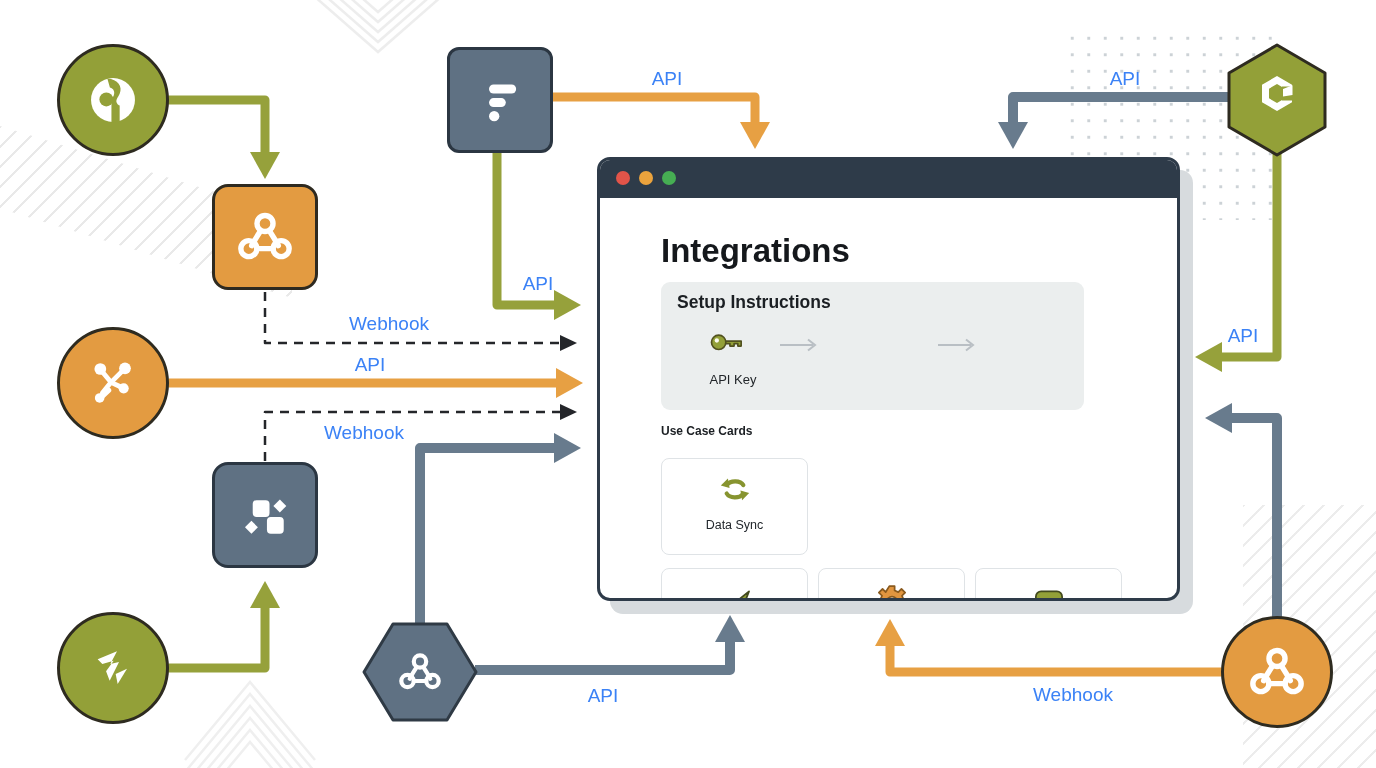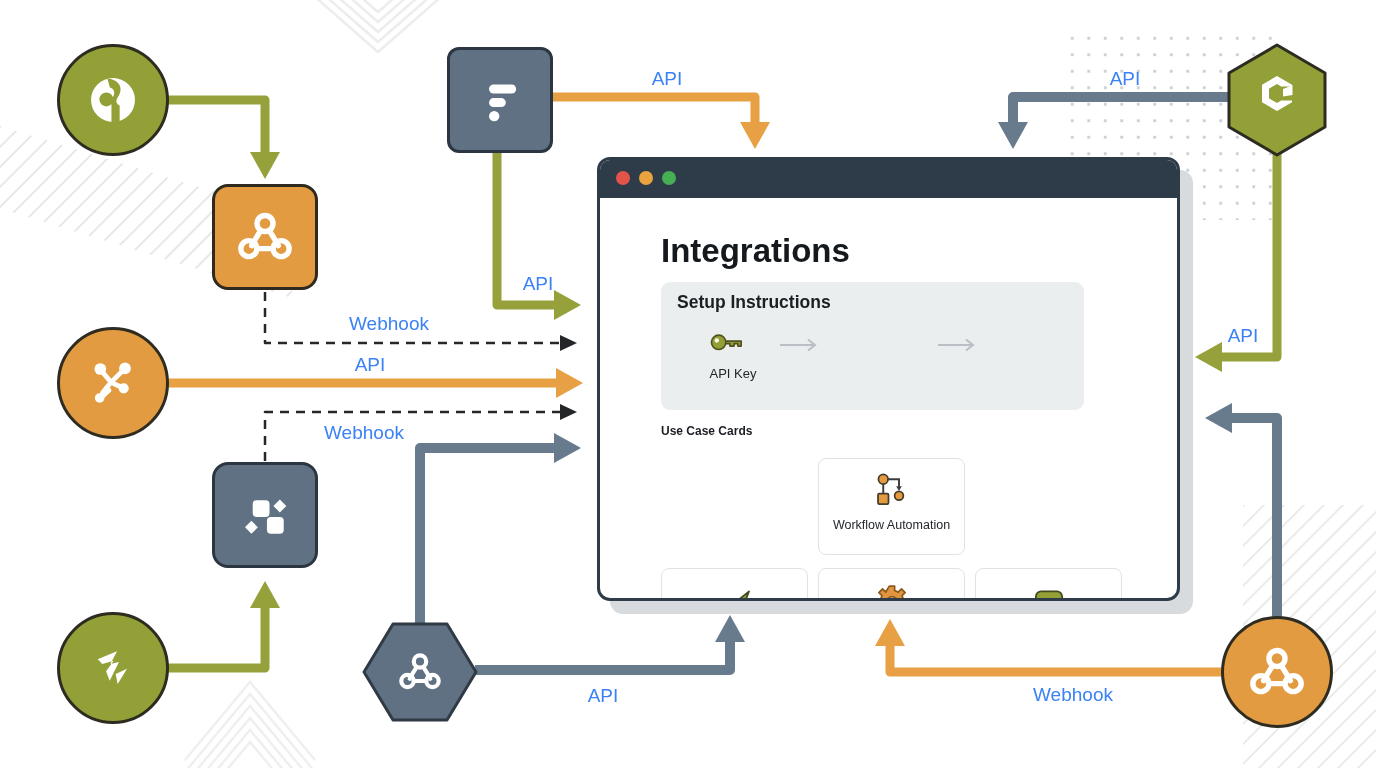--- a/index.html
+++ b/index.html
@@ -23,21 +23,21 @@
   .tdot{position:absolute;top:14px;width:14px;height:14px;border-radius:50%;}
   .tdot.red{left:19px;background:#e25449;}
   .tdot.yel{left:42px;background:#eba33d;}
   .tdot.grn{left:65px;background:#46ae53;}
   .win-title{position:absolute;left:61px;top:72px;font-size:33px;font-weight:bold;color:#15181c;}
   .setup-panel{position:absolute;left:61px;top:122px;width:423px;height:128px;background:#ebeeee;
                border-radius:9px;}
   .setup-heading{position:absolute;left:16px;top:10px;font-size:17.5px;font-weight:bold;color:#1b1f23;}
   .step{position:absolute;top:40px;width:130px;transform:translateX(-50%);text-align:center;}
   .step .ic{height:44px;display:flex;align-items:center;justify-content:center;}
-  .step .lbl{font-size:13px;color:#22262a;padding-left:12px;}
+  .step .lbl{margin-top:6px;font-size:13px;color:#22262a;padding-left:12px;}
   .flow-arrow{position:absolute;top:56px;transform:translateX(-50%);}
   .uc-heading{position:absolute;left:61px;top:264px;font-size:12px;font-weight:bold;color:#1b1f23;}
   .card{position:absolute;width:147px;height:97px;background:#ffffff;border:1.5px solid #dfe3e6;
         border-radius:8px;box-sizing:border-box;text-align:center;}
   .card .ic{height:52px;display:flex;align-items:center;justify-content:center;padding-top:6px;}
   .card .lbl{font-size:12.5px;color:#23282d;margin-top:1px;}
   .row1{top:298px;} .row2{top:408px;}
   .c1{left:61px;} .c2{left:218px;} .c3{left:375px;}
   
   .connectors{position:absolute;left:0;top:0;z-index:3;pointer-events:none;}
@@ -105,34 +105,32 @@
         <polyline points="31,1.5 38,7 31,12.5" fill="none" stroke="#b9bfc4" stroke-width="2"></polyline>
       </svg>
       <svg class="flow-arrow" style="left:297px;" width="46" height="14" viewBox="0 0 46 14">
         <line x1="3" y1="7" x2="36" y2="7" stroke="#b9bfc4" stroke-width="2"></line>
         <polyline points="31,1.5 38,7 31,12.5" fill="none" stroke="#b9bfc4" stroke-width="2"></polyline>
       </svg>
     </div>
 
     <div class="uc-heading">Use Case Cards</div>
 
-    <div class="card row1 c2">
+    <div class="card row1 c1">
       <div class="ic">
-        <svg width="44" height="42" viewBox="0 0 48 48">
-          <g stroke="#3c3c3c" stroke-width="2.2" fill="none">
-            <path d="M14 15 L14 28"></path>
-              <path d="M19 10.5 L32 10.5 L32 19"></path>
+        <svg width="44" height="40" viewBox="0 0 48 48">
+          <g fill="none" stroke="#87942f" stroke-width="5" stroke-linecap="round">
+            <path d="M34 17 C30.5 11 18.5 11 14.5 16.5"></path>
+            <path d="M14 27 C17.5 33 29.5 33 33.5 27.5"></path>
           </g>
-          <polygon points="28.8,18.5 35.2,18.5 32,24" fill="#3c3c3c"></polygon>
-          <circle cx="14" cy="10.5" r="5.5" fill="#e49b3f" stroke="#453c2c" stroke-width="2"></circle>
-          <rect x="8" y="27" width="12" height="12" rx="1.5" fill="#e49b3f" stroke="#453c2c" stroke-width="2"></rect>
-          <circle cx="32" cy="29.5" r="5" fill="#e49b3f" stroke="#453c2c" stroke-width="2"></circle>
+          <polygon points="15.5,9 7,17.5 17.5,20.5" fill="#87942f"></polygon>
+          <polygon points="32.5,35 41,26.5 30.5,23.5" fill="#87942f"></polygon>
         </svg>
         </div>
-      <div class="lbl">Workflow Automation</div>
+      <div class="lbl">Data Sync</div>
     </div>
 
     <div class="card row2 c1">
       <div class="ic">
         <svg width="44" height="42" viewBox="0 0 48 48">
           <polygon points="9,38 40,13 30,39 21,32" fill="#93a038" stroke="#434a1e" stroke-width="2" stroke-linejoin="round"></polygon>
           <polyline points="21,32 27,23" fill="none" stroke="#ffffff" stroke-width="2"></polyline>
         </svg>
         </div>
       <div class="lbl"></div>

